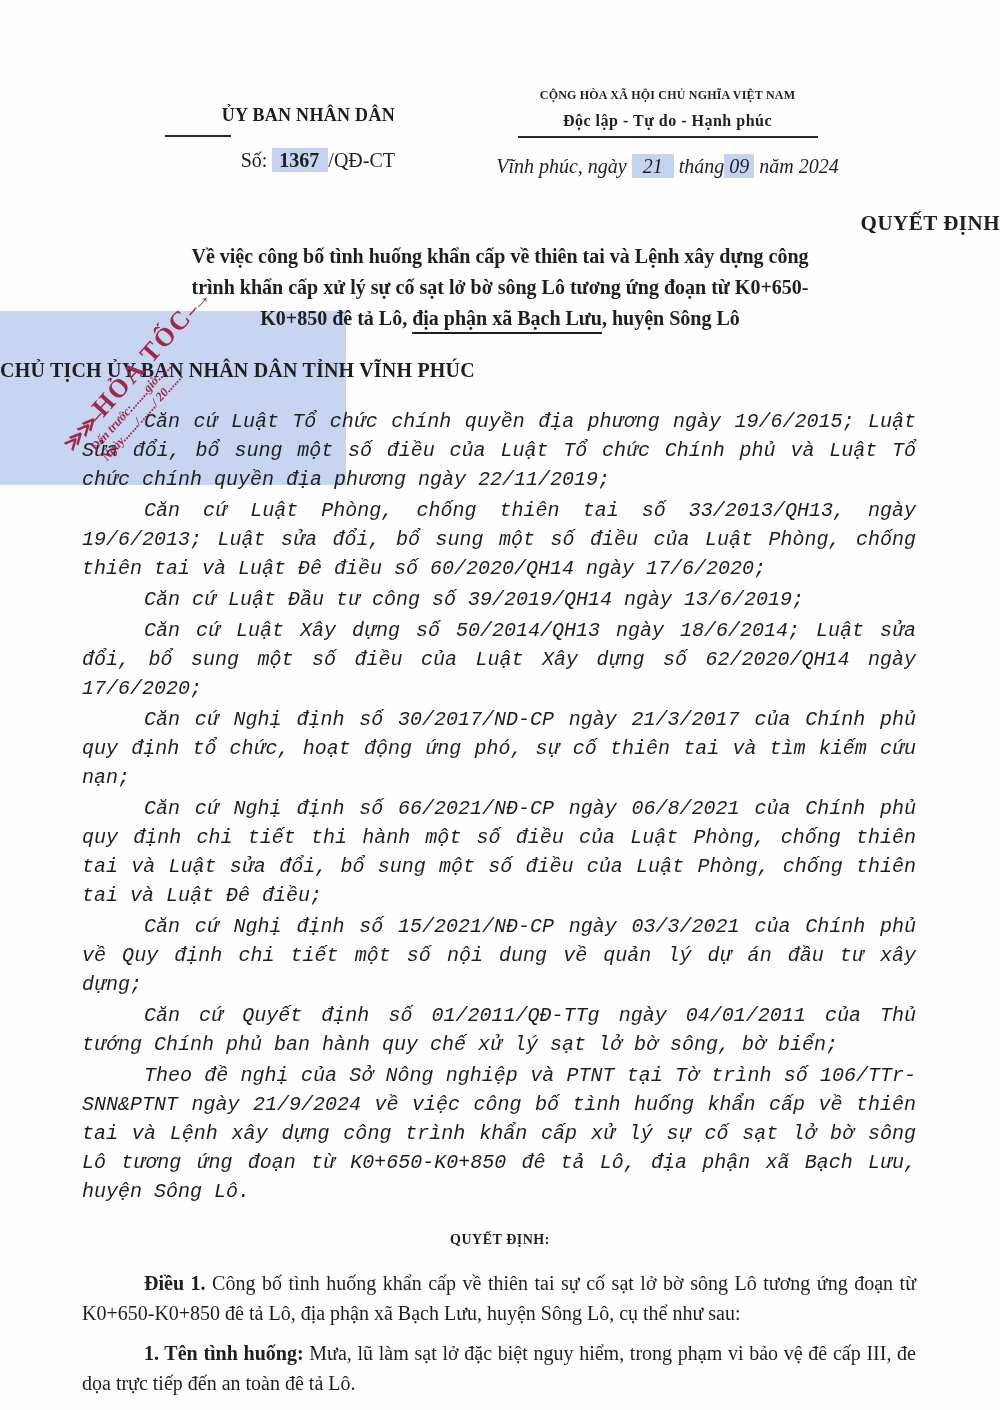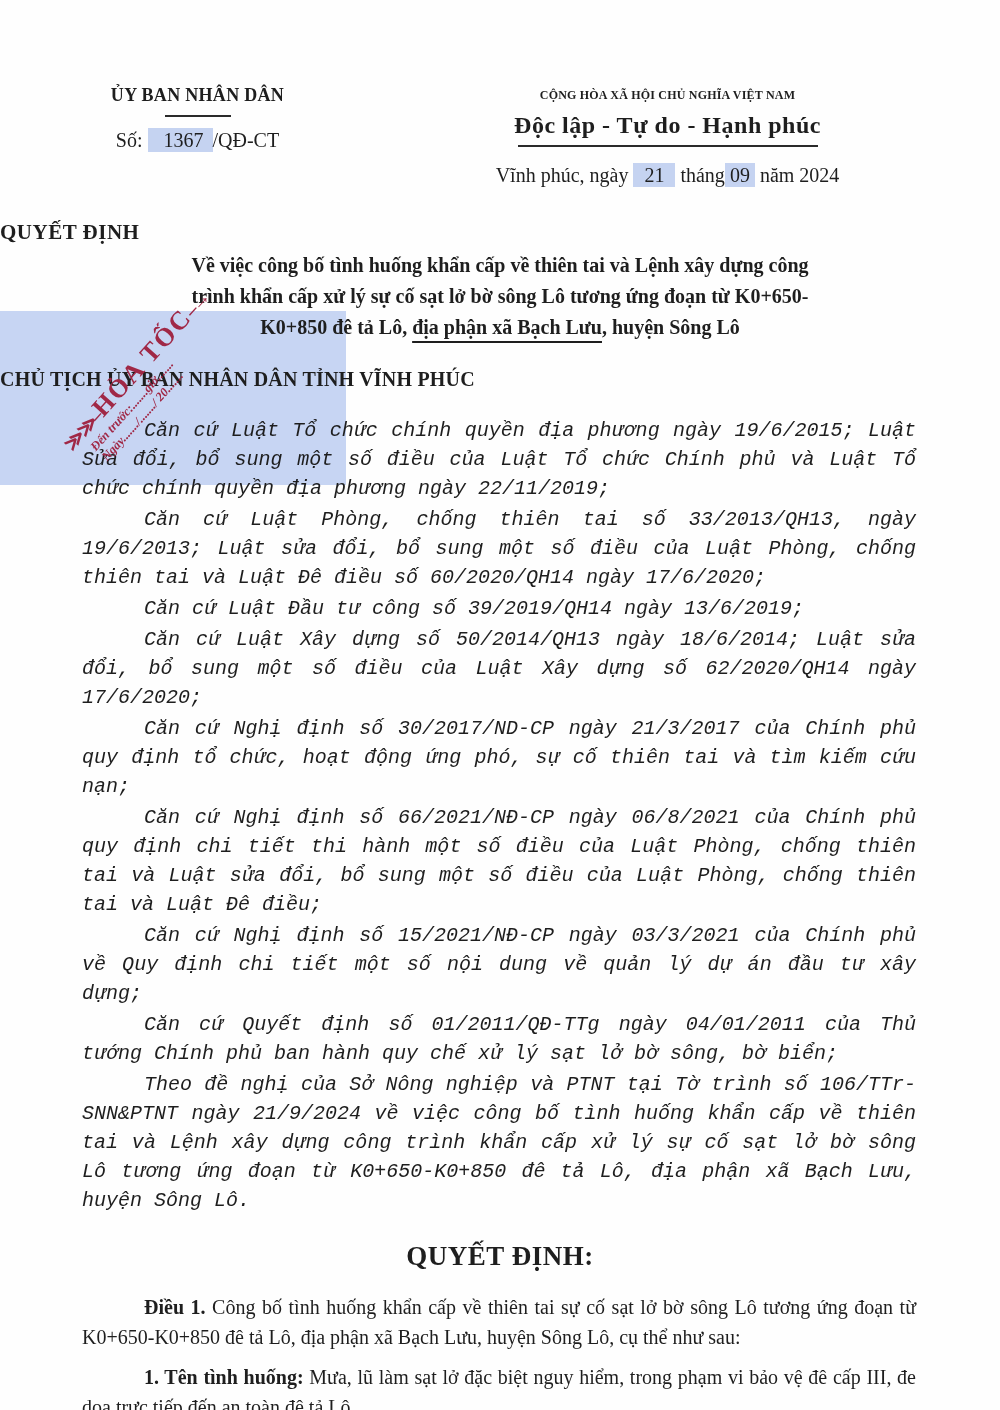--- a/index.html
+++ b/index.html
@@ -17,46 +17,46 @@
   
   .hl-box {
     position:absolute; left:0; top:311px;
     width:346px; height:174px;
     background:#c7d5f3; z-index:0;
   }
   .hl { background:#c5d3f1; }
 
   
   .header { display:flex; padding-top:84px; }
-  .header-left { width:395px; text-align:center; }
+  .header-left { width:395px; text-align:right;margin-top:20px; }
   .header-right { width:545px; text-align:center; }
   .org-line { font-size:18px; font-weight:bold; line-height:23px; letter-spacing:0.3px; }
   .rule-left { width:66px; height:2.4px; background:#2a2a2a; margin:8px auto 12px; }
   .doc-no { font-size:20px; }
-  .doc-no .hl { padding:1px 9px 1px 16px; }
+  .doc-no .hl { padding:1px 9px 1px 7px;font-weight:bold; }
   .nation-1 { font-size:12px; font-weight:bold; line-height:23px; letter-spacing:0.2px; }
-  .nation-2 { font-size:24px; font-weight:bold; margin-top:5px; letter-spacing:0.5px; }
+  .nation-2 { font-size:16px; font-weight:bold; margin-top:5px; letter-spacing:0.5px; }
   .rule-right { width:300px; height:2.4px; background:#2a2a2a; margin:6px auto 0; }
-  .date-line { font-size:20px; margin-top:17px; }
+  .date-line { font-size:20px; font-style:italic; margin-top:17px; }
   .date-line .hl { padding:1px 11px; }
   .date-line .hl-tight { padding:1px 5px; }
 
   
-  .decision-title { text-align:left; font-size:21px; font-weight:bold; margin-top:33px; letter-spacing:0.5px; }
+  .decision-title { text-align:right; font-size:21px; font-weight:bold; margin-top:33px; letter-spacing:0.5px; }
   .decision-sub { text-align:center; font-size:20px; font-weight:bold; line-height:31px; margin-top:5px; }
   .u-phrase { text-decoration:underline; text-decoration-thickness:2.2px; text-underline-offset:7px;margin-top:44px; }
   .authority { font-size:20px; font-weight:bold; margin-top:25px; letter-spacing:0.2px; }
 
   
   .recitals { margin:25px 84px 0 82px; }
   .recitals p {
     font-size:20px; font-style:italic; line-height:29px;
     text-align:justify; text-indent:62px; margin:0 0 2px;font-family:Liberation Mono, monospace;
   }
-  .decision-heading { text-align:center; font-size:27px; font-weight:bold; margin:26px 0 20px; letter-spacing:0.5px; }
+  .decision-heading { text-align:center; font-size:14px; font-weight:bold; margin:26px 0 20px; letter-spacing:0.5px; }
   .articles { margin:14px 84px 0 82px; }
   .articles p {
     font-size:20px; line-height:30px; text-align:justify;
     text-indent:62px; margin:0 0 10px;
   }
   .articles .lbl { font-weight:bold; }
 
   
   .stamp {
     position:absolute; left:22px; top:352px; width:250px;

